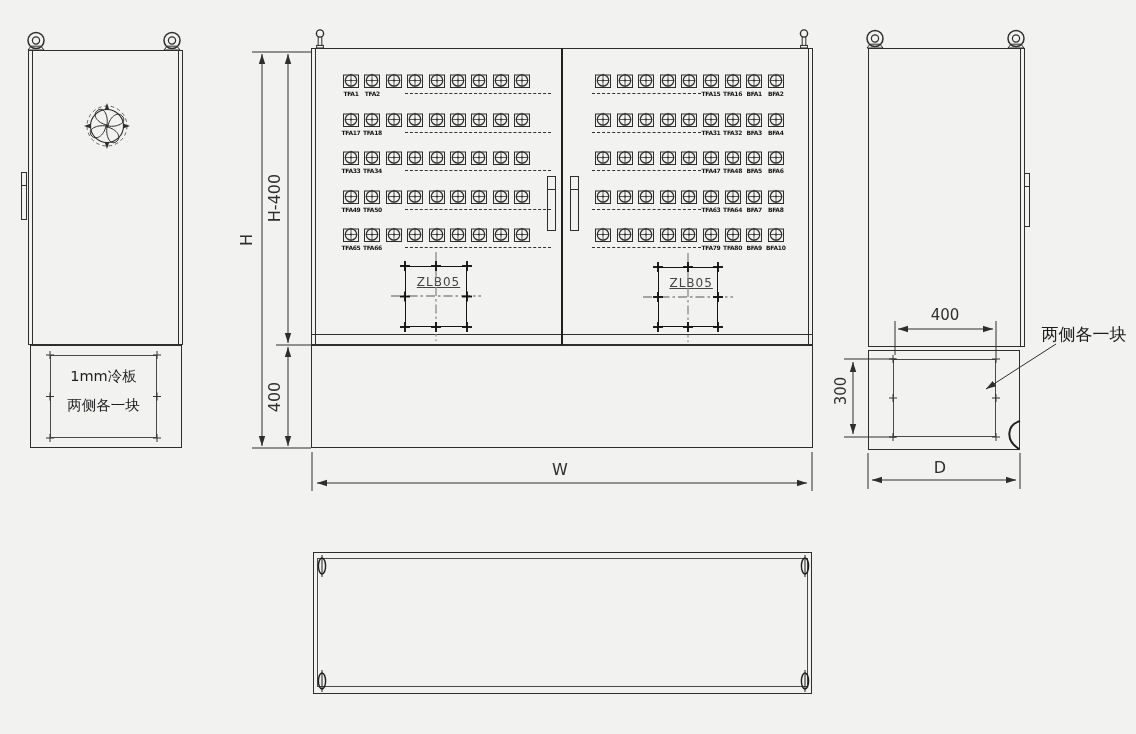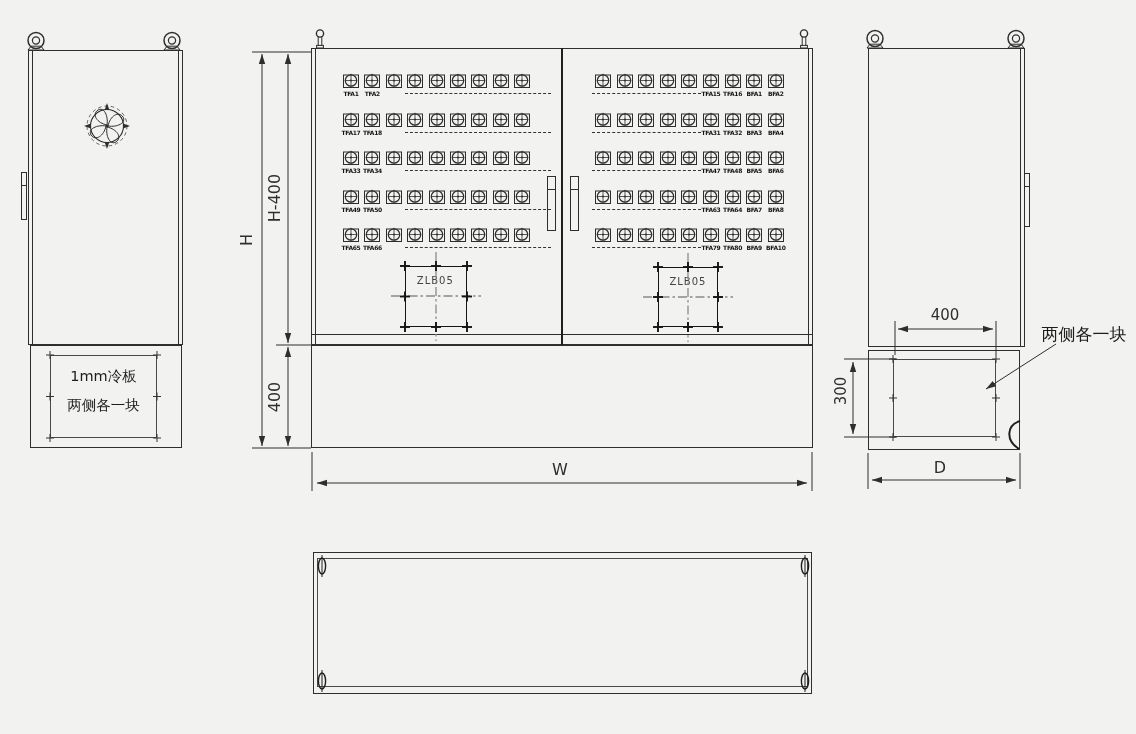--- a/index.html
+++ b/index.html
@@ -9,22 +9,22 @@
   .thin{border-width:1px;border-color:#4a4a4a;}
   .vline{position:absolute;width:1px;background:#2e2e2e;}
   .hline{position:absolute;height:1px;background:#2e2e2e;}
   .split{position:absolute;width:2.5px;background:#1f1f1f;}
   .handle{position:absolute;box-sizing:border-box;border:1.2px solid #2e2e2e;background:#f2f2f1;}
   .handle:after{content:"";position:absolute;left:0;right:0;top:12px;height:1px;background:#2e2e2e;}
   .lbl{position:absolute;white-space:nowrap;transform:translate(-50%,-50%);font-size:16px;}
   .rot{transform:translate(-50%,-50%) rotate(-90deg);}
   .dim-sm{font-size:15px;}
   .zlb{position:absolute;box-sizing:border-box;border:1.6px solid #151515;}
-  .zlb span{position:absolute;left:18%;top:8px;width:70%;
-            font-size:10px;letter-spacing:1px;color:#444;}
+  .zlb span{position:absolute;left:18%;top:8px;width:70%;text-align:center;
+            font-size:12px;letter-spacing:1px;color:#444;text-decoration:underline;}
   .door{position:absolute;}
   .connector{position:absolute;}
   .clabel{position:absolute;width:24px;text-align:center;font-size:6px;font-weight:bold;
           color:#141414;letter-spacing:-0.3px;}
   .cdash{position:absolute;height:0;border-top:1.4px dashed #333;}
   .note{position:absolute;text-align:center;font-size:14.5px;color:#1d1d1d;line-height:2.0;}
   .cn{font-size:17px;color:#1d1d1d;}
   svg.overlay{position:absolute;left:0;top:0;pointer-events:none;}
 </style>
 </head>

